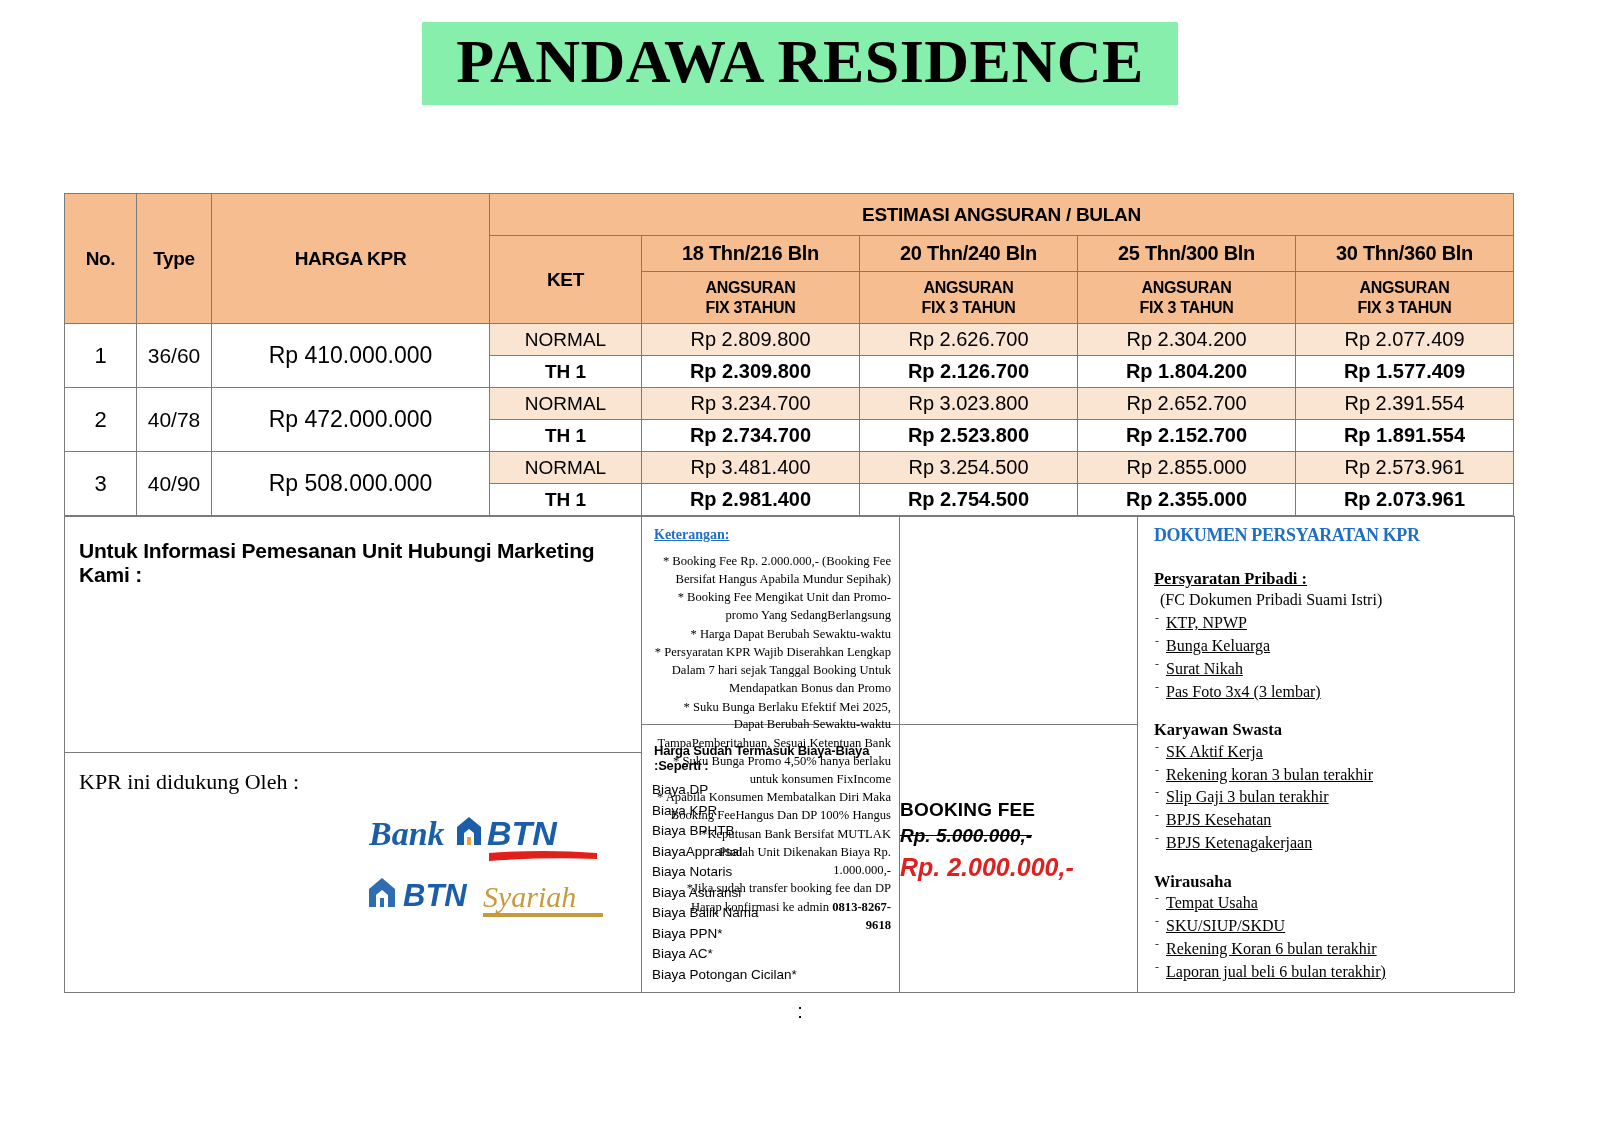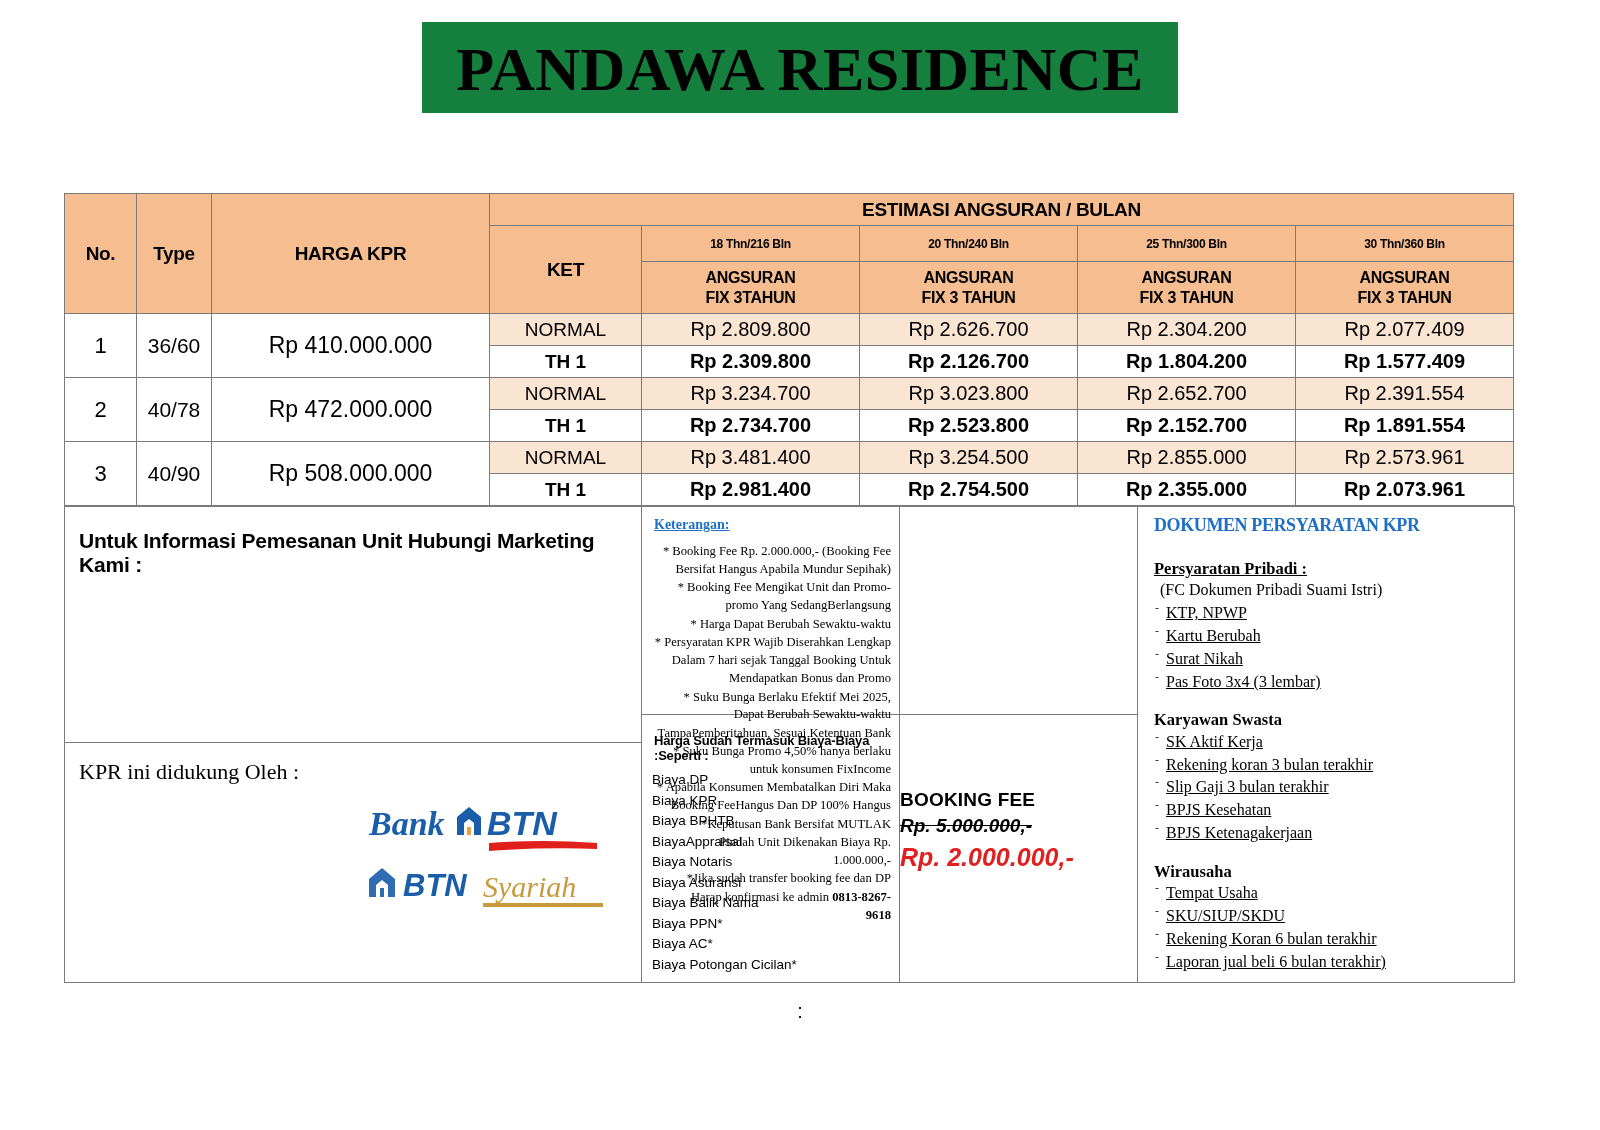--- a/index.html
+++ b/index.html
@@ -10,22 +10,22 @@
     font-family:"Liberation Sans", sans-serif;
     color:#000;
     overflow:hidden;
   }
   .page { position:relative; width:1600px; height:1130px; }
 
   
   .title-wrap { text-align:center; padding-top:22px; }
   .title-band {
     display:inline-block;
-    background:#15803d;
-    padding:14px 34px 10px 34px;
+    background:#86efac;
+    padding:6px 34px 10px 34px;
     font-family:"Liberation Serif", serif;
     font-weight:bold;
     font-size:62px;
     letter-spacing:0.5px;
     line-height:1.08;
     color:#000;
   }
   .subtitle {
     text-align:center;
     font-family:"Liberation Serif", serif;
@@ -41,21 +41,21 @@
   table.main { border-collapse:collapse; width:1450px; table-layout:fixed; }
   table.main td, table.main th {
     border:1.5px solid #7b7b7b;
     padding:0;
     text-align:center;
     vertical-align:middle;
     font-weight:bold;
   }
   .hdr { background:#F6BE90; font-size:17px; letter-spacing:-0.3px; }
   .hdr.big { font-size:19px; }
-  .hdr.sub { font-size:12px; }
+  .hdr.sub { font-size:20px; }
   .hdr.two { font-size:16px; line-height:1.25; }
 
   .c-no   { width:72px; }
   .c-type { width:75px; }
   .c-harga{ width:278px; }
   .c-ket  { width:152px; }
   .c-ang  { width:218px; }
 
   td.rowno, td.rowtype { font-size:21px; }
   td.rowno { font-weight:normal; font-size:22px; }
@@ -171,21 +171,21 @@
         <col class="c-ang">
           <col class="c-ang">
           <col class="c-ang">
           <col class="c-ang">
       </colgroup>
       <thead>
         <tr>
           <td class="hdr big" rowspan="3">No.</td>
           <td class="hdr big" rowspan="3">Type</td>
           <td class="hdr big" rowspan="3">HARGA KPR</td>
-          <td class="hdr big" colspan="5" style="height:32px">ESTIMASI ANGSURAN / BULAN</td>
+          <td class="hdr big" colspan="5" style="height:42px">ESTIMASI ANGSURAN / BULAN</td>
         </tr>
         <tr>
           <td class="hdr big" rowspan="2">KET</td>
           <td class="hdr sub" style="height:36px">18 Thn/216 Bln</td>
           <td class="hdr sub">20 Thn/240 Bln</td>
           <td class="hdr sub">25 Thn/300 Bln</td>
           <td class="hdr sub">30 Thn/360 Bln</td>
         </tr>
         <tr>
           <td class="hdr two" style="height:52px">
@@ -357,21 +357,21 @@
             </div>
           </td>
 
           <td style="padding:4px 8px 8px 8px">
             <div class="dok-title">DOKUMEN PERSYARATAN KPR</div>
             <div class="dok">
               <h4>Persyaratan Pribadi :</h4>
               <div class="plain">(FC Dokumen Pribadi Suami Istri)</div>
               <ul>
                 <li><span class="u">KTP, NPWP</span></li>
-                <li><span class="u">Kartu Berubah</span></li>
+                <li><span class="u">Bunga Keluarga</span></li>
                 <li><span class="u">Surat Nikah</span></li>
                 <li><span class="u">Pas Foto 3x4 (3 lembar)</span></li>
               </ul>
               <div class="spacer"></div>
               <h4 class="nound">Karyawan Swasta</h4>
               <ul>
                 <li><span class="u">SK Aktif Kerja</span></li>
                 <li><span class="u">Rekening koran  3 bulan  terakhir</span></li>
                 <li><span class="u"> Slip Gaji 3 bulan terakhir</span></li>
                 <li><span class="u">BPJS Kesehatan</span></li>

